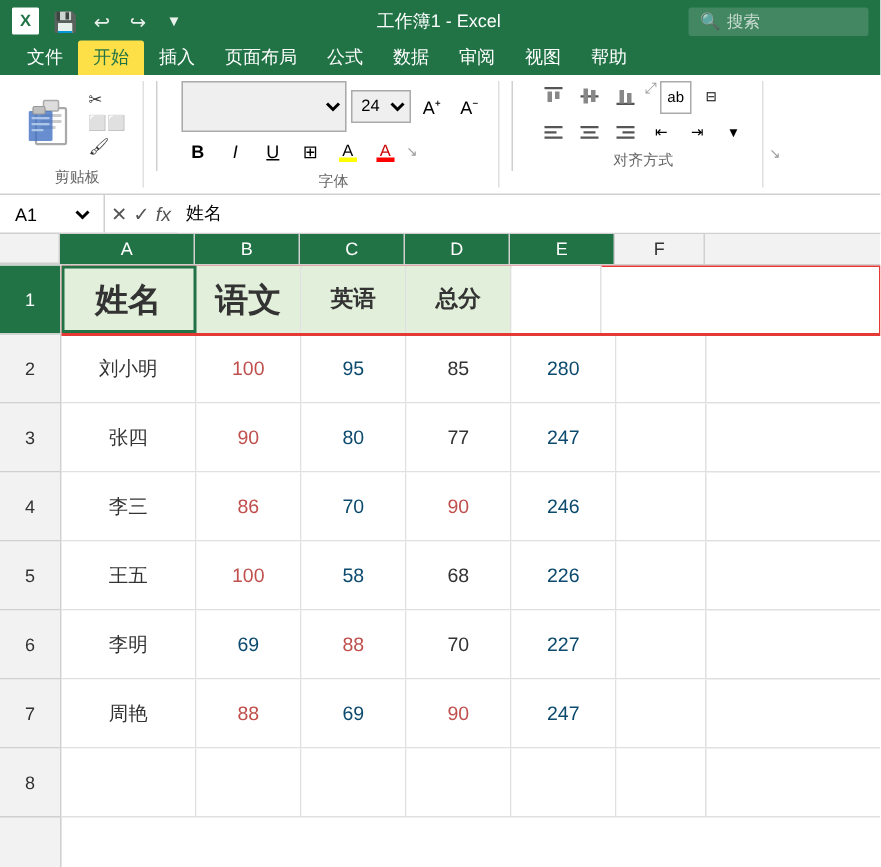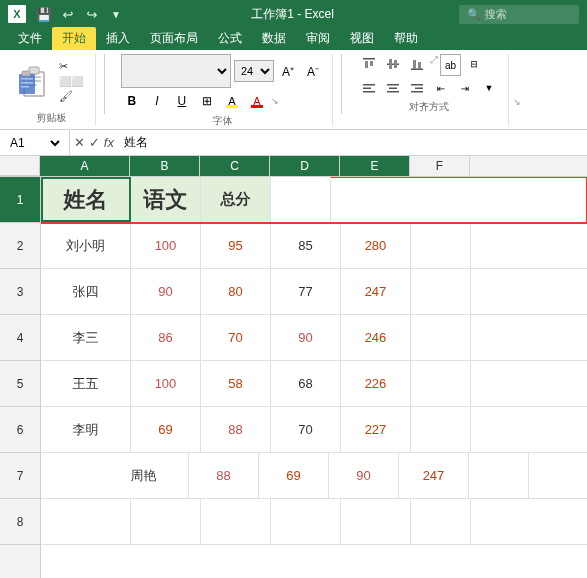--- a/index.html
+++ b/index.html
@@ -217,21 +217,21 @@
       font-weight: bold;
     }
 
     .grid-cell.active-cell {
       outline: 2px solid #217346;
       outline-offset: -2px;
       z-index: 2;
     }
 
     .text-red { color: #c0504d; }
-    .text-blue { color: #c2410c; }
+    .text-blue { color: #0c4a6e; }
 
     .divider-line {
       width: 1px;
       height: 60px;
       background: #d0d0d0;
       margin: 0 4px;
     }
   </style>
 </head>
 <body>
@@ -442,20 +442,21 @@
       <div class="row-header" style="height:46px;">6</div>
       <div class="row-header" style="height:46px;">7</div>
       <div class="row-header" style="height:46px;">8</div>
     </div>
 
     <div class="grid">
 
       <div class="grid-row" style="height:46px;position:relative;outline:2px solid #e53935;outline-offset:-1px;z-index:3;">
         <div class="grid-cell header-row active-cell" style="width:90px;min-width:90px;font-size:22px;">姓名</div>
         <div class="grid-cell header-row" style="width:70px;min-width:70px;font-size:22px;">语文</div>
+        <div class="grid-cell header-row" style="width:70px;min-width:70px;font-size:15px;">英语</div>
         <div class="grid-cell header-row" style="width:70px;min-width:70px;font-size:15px;">总分</div>
         <div class="grid-cell" style="width:60px;min-width:60px;"></div>
       </div>
 
       <div class="grid-row" style="height:46px;">
         <div class="grid-cell" style="width:90px;min-width:90px;">刘小明</div>
         <div class="grid-cell text-red" style="width:70px;min-width:70px;">100</div>
         <div class="grid-cell text-blue" style="width:70px;min-width:70px;">95</div>
         <div class="grid-cell" style="width:70px;min-width:70px;">85</div>
         <div class="grid-cell text-blue" style="width:70px;min-width:70px;">280</div>
@@ -491,21 +492,21 @@
 
       <div class="grid-row" style="height:46px;">
         <div class="grid-cell" style="width:90px;min-width:90px;">李明</div>
         <div class="grid-cell text-blue" style="width:70px;min-width:70px;">69</div>
         <div class="grid-cell text-red" style="width:70px;min-width:70px;">88</div>
         <div class="grid-cell" style="width:70px;min-width:70px;">70</div>
         <div class="grid-cell text-blue" style="width:70px;min-width:70px;">227</div>
         <div class="grid-cell" style="width:60px;min-width:60px;"></div>
       </div>
 
-      <div class="grid-row" style="height:46px;justify-content:center;">
+      <div class="grid-row" style="height:46px;">
         <div class="grid-cell" style="width:90px;min-width:90px;">周艳</div>
         <div class="grid-cell text-red" style="width:70px;min-width:70px;">88</div>
         <div class="grid-cell text-blue" style="width:70px;min-width:70px;">69</div>
         <div class="grid-cell text-red" style="width:70px;min-width:70px;">90</div>
         <div class="grid-cell text-blue" style="width:70px;min-width:70px;">247</div>
         <div class="grid-cell" style="width:60px;min-width:60px;"></div>
       </div>
 
       <div class="grid-row" style="height:46px;">
         <div class="grid-cell" style="width:90px;min-width:90px;"></div>

